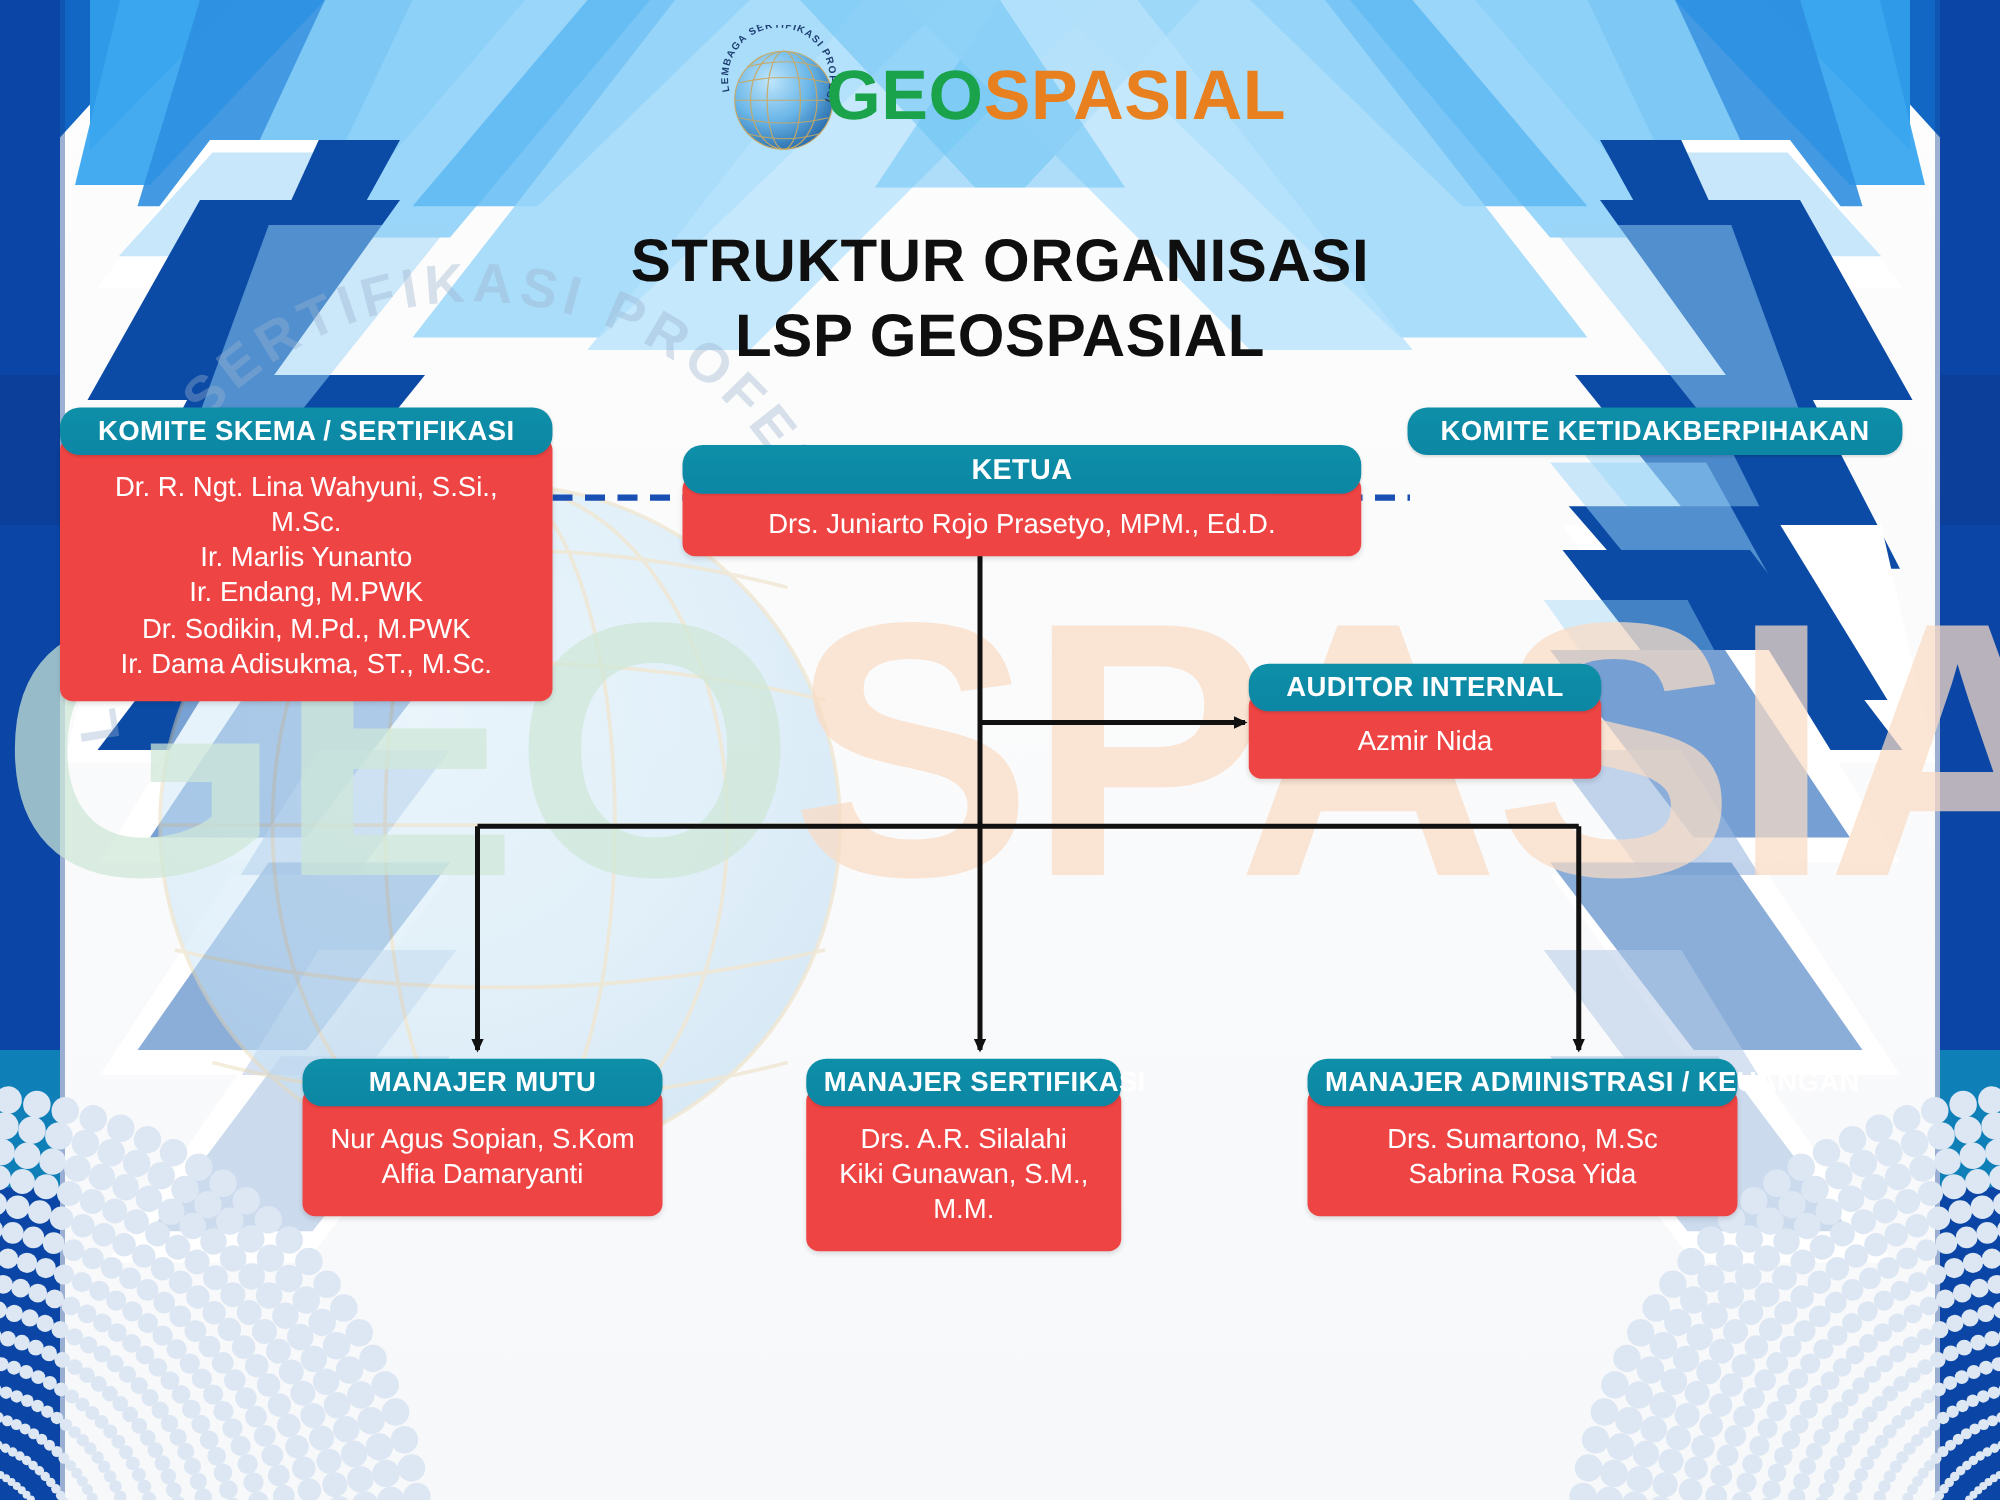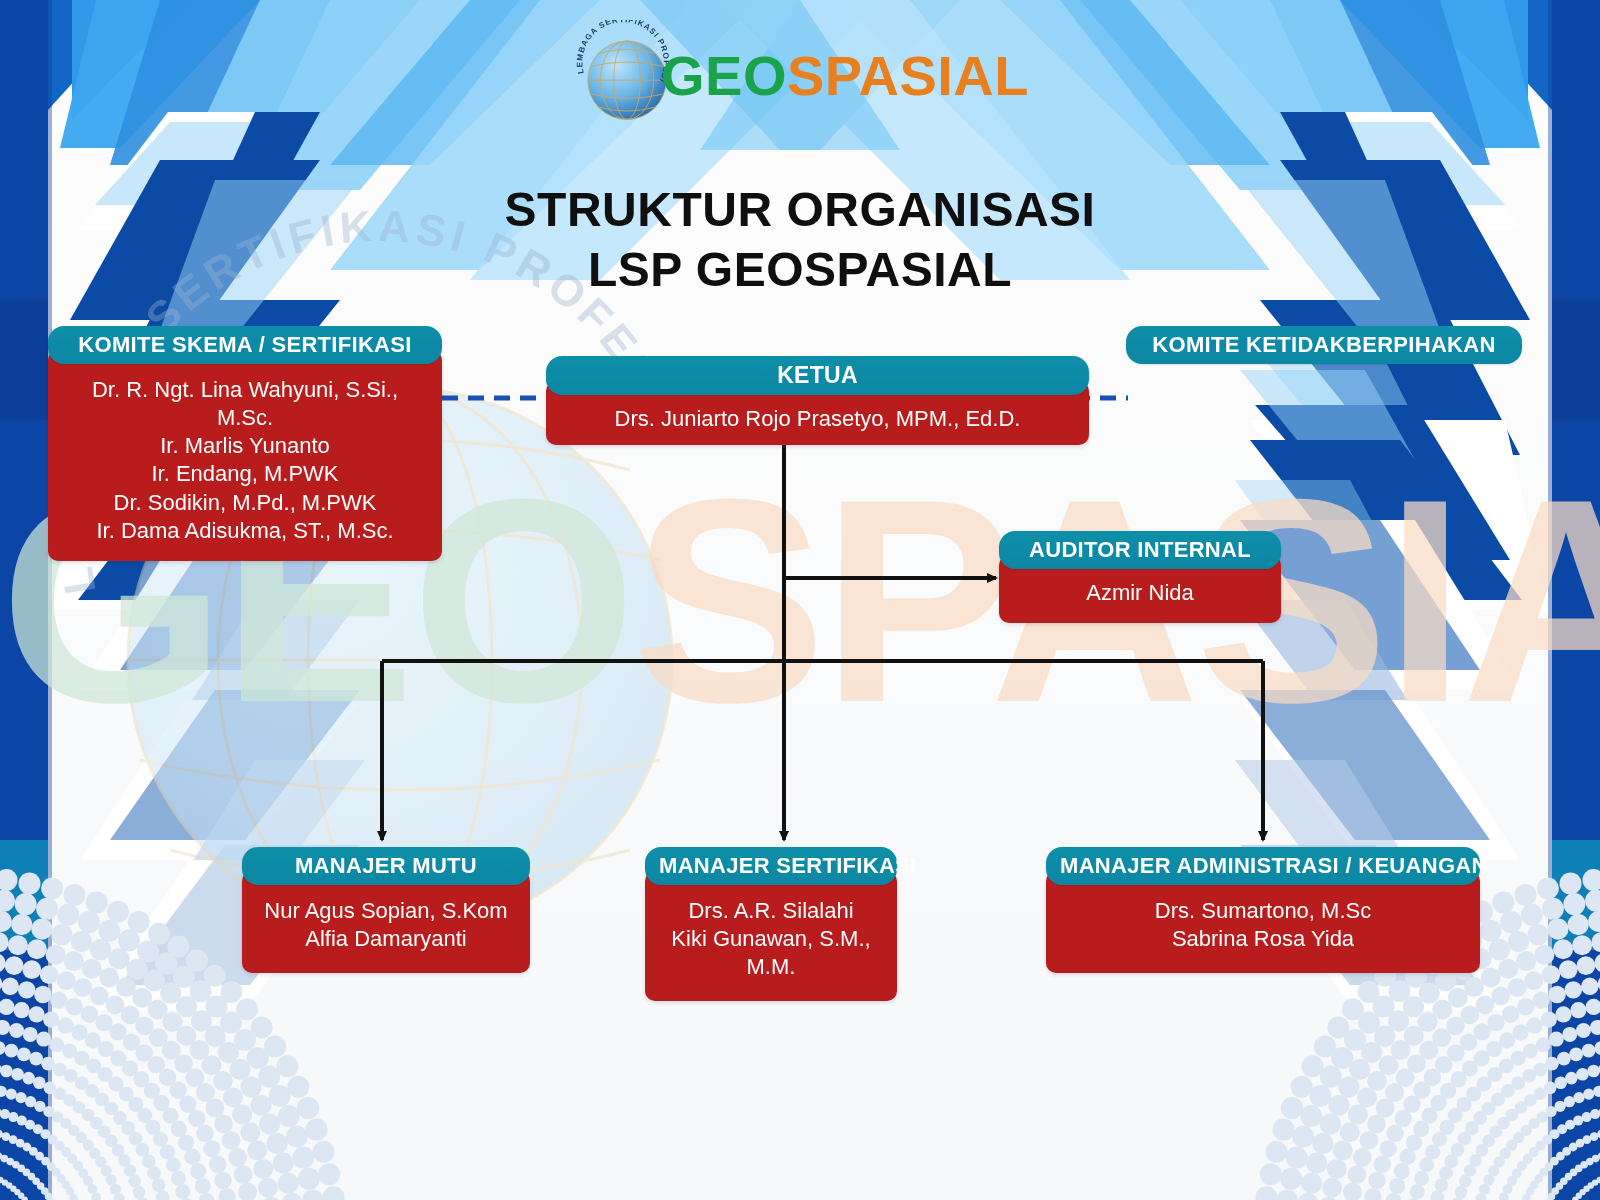--- a/index.html
+++ b/index.html
@@ -65,21 +65,21 @@
     text-align:center;
     border-radius:16px;
     padding:6px 14px;
     font-size:22px;
     letter-spacing:.3px;
     position:relative;z-index:2;
     white-space:nowrap;
     box-shadow:0 1px 2px rgba(0,0,0,.12);
   }
   .node .body{
-    background:#b91c1c;
+    background:#ef4444;
     color:#ffffff;
     text-align:center;
     border-radius:10px;
     margin-top:-14px;
     padding:22px 16px 14px;
     font-size:22px;
     line-height:1.28;
     position:relative;z-index:1;
     box-shadow:0 2px 4px rgba(0,0,0,.12);
   }
@@ -92,21 +92,21 @@
   #node-komite-ketidakberpihakan .body{padding-top:26px;padding-bottom:26px;}
   #node-ketua{left:546px;top:356px;width:543px;}
   #node-ketua .hdr{font-size:23px;}
   #node-ketua .body{padding-top:24px;padding-bottom:12px;}
   #node-auditor{left:999px;top:531px;width:282px;}
   #node-auditor .body{padding-top:24px;padding-bottom:16px;}
   #node-mutu{left:242px;top:847px;width:288px;}
   #node-mutu .body{padding-top:26px;padding-bottom:20px;}
   #node-sertifikasi{left:645px;top:847px;width:252px;}
   #node-sertifikasi .body{padding-top:26px;padding-bottom:20px;}
-  #node-adminkeu{left:1046px;top:847px;width:434px;}
+  #node-adminkeu{left:1046px;top:847px;width:344px;}
   #node-adminkeu .body{padding-top:26px;padding-bottom:20px;}
 
   
   #connectors{position:absolute;inset:0;width:1600px;height:1200px;z-index:4;pointer-events:none;}
 </style>
 </head>
 <body>
 
 <div id="stage">
 

